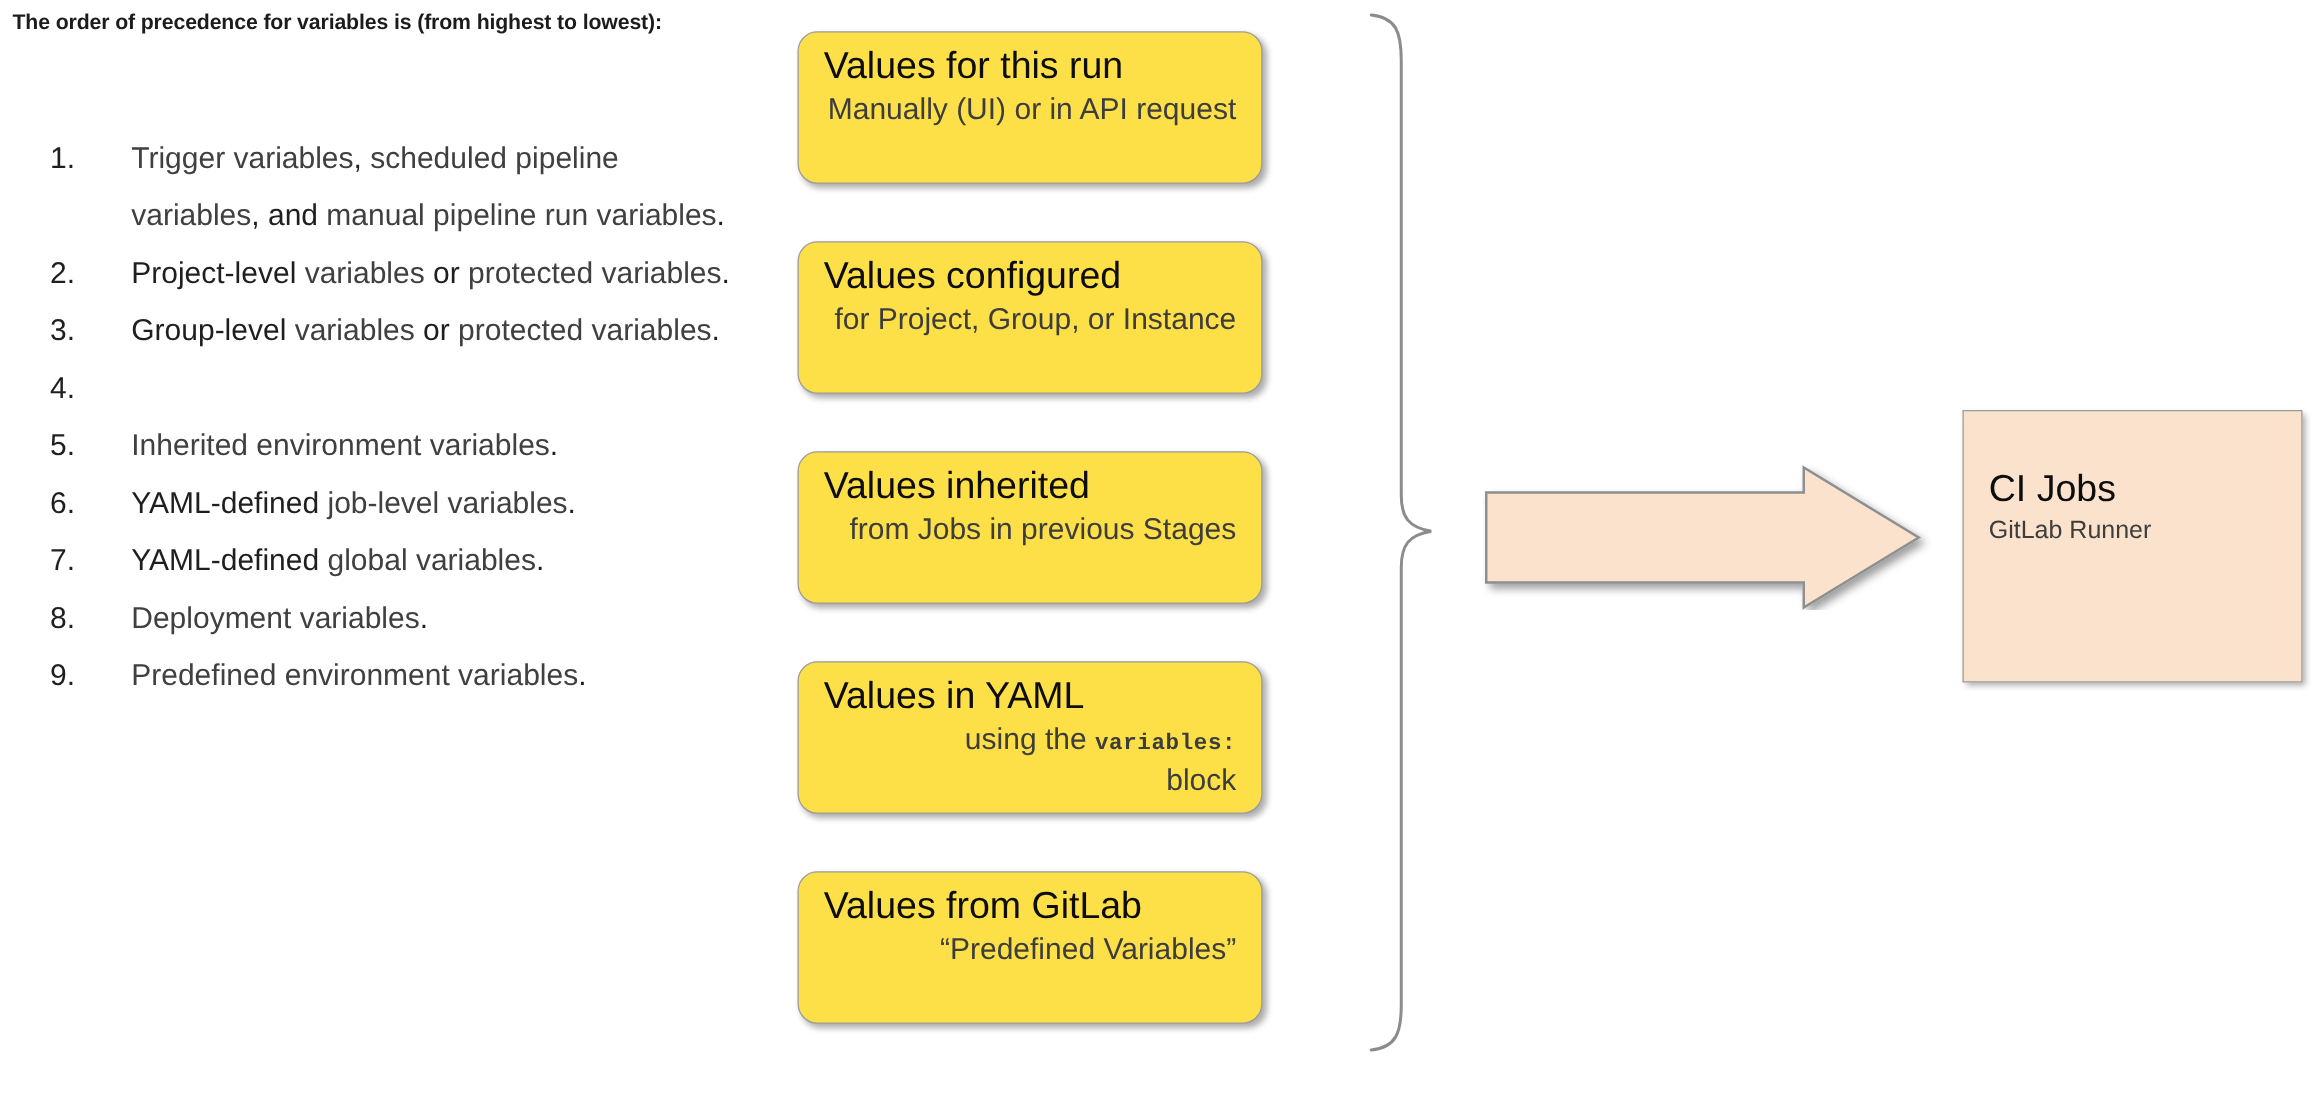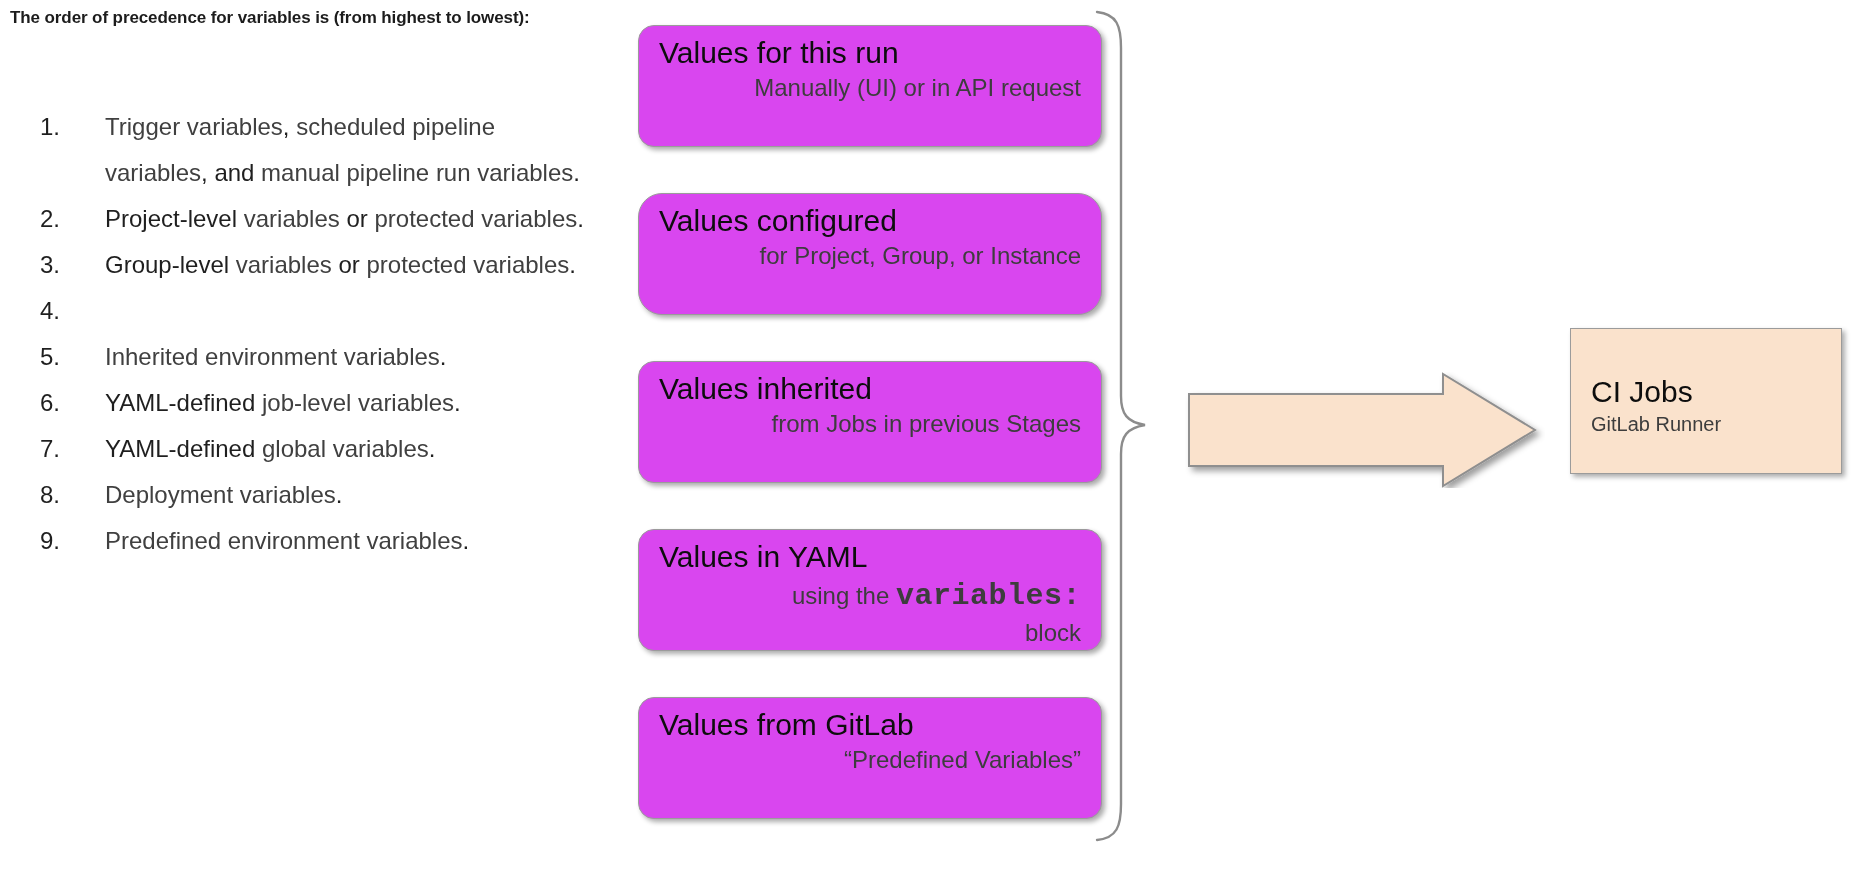--- a/index.html
+++ b/index.html
@@ -73,23 +73,23 @@
   #box-stack {
     position: absolute;
     left: 638px;
     top: 0;
     width: 460px;
     height: 874px;
   }
   .value-box {
     position: absolute;
     left: 0;
-    width: 464px;
+    width: 372px;
     box-sizing: border-box;
-    background: #d946ef;
+    background: #fde047;
     border: 1.5px solid #9b9b9b;
     border-radius: 16px;
     box-shadow: 3px 3px 5px rgba(0,0,0,0.33);
     padding: 8px 20px 10px 20px;
   }
   .vb-title {
     font-size: 30px;
     line-height: 1.27;
     color: #0d0d0d;
     white-space: nowrap;
@@ -97,26 +97,26 @@
   .vb-sub {
     font-size: 24px;
     line-height: 1.37;
     color: #3d3d3d;
     font-weight: 300;
     text-align: right;
   }
   .mono-b {
     font-family: "Liberation Mono", "DejaVu Sans Mono", monospace;
     font-weight: bold;
-    font-size: 30px;
+    font-size: 18px;
     letter-spacing: 0.5px;
   }
 
   #box-0 { top: 25px;  height: 122px; }
-  #box-1 { top: 193px; height: 122px; border-radius: 24px; }
+  #box-1 { top: 193px; height: 122px; }
   #box-2 { top: 361px; height: 122px; }
   #box-3 { top: 529px; height: 122px; }
   #box-4 { top: 697px; height: 122px; }
 
   
   #brace {
     position: absolute;
     left: 1095px;
     top: 10px;
     width: 60px;
@@ -131,21 +131,21 @@
     width: 360px;
     height: 116px;
   }
 
   
   #ci-jobs-box {
     position: absolute;
     left: 1570px;
     top: 328px;
     width: 272px;
-    height: 146px;
+    height: 218px;
     box-sizing: border-box;
     background: #fae2cc;
     border: 1.5px solid #9b9b9b;
     box-shadow: 3px 3px 5px rgba(0,0,0,0.33);
     padding: 44px 0 16px 20px;
   }
   #ci-jobs-title {
     font-size: 30px;
     line-height: 1.25;
     color: #0d0d0d;

